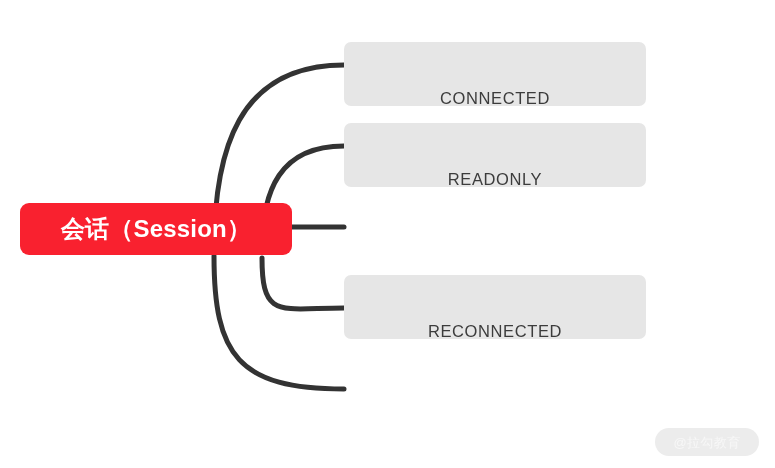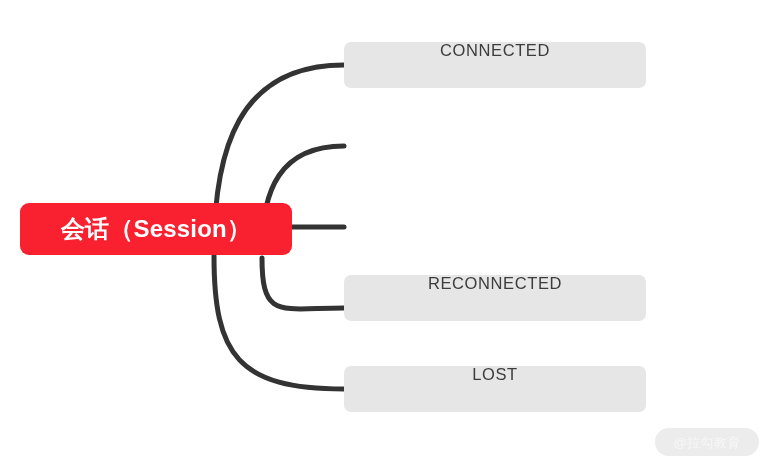--- a/index.html
+++ b/index.html
@@ -24,25 +24,25 @@
     left: 0;
     top: 0;
     width: 775px;
     height: 468px;
     pointer-events: none;
   }
   .node-child {
     position: absolute;
     left: 344px;
     width: 302px;
-    height: 46px;
+    height: 64px;
     background: #e6e6e6;
     border-radius: 7px;
     display: flex;
-    align-items: flex-start;
+    align-items: flex-end;
     justify-content: center;
     box-sizing: border-box;
   }
   .node-child-label {
     font-size: 16.5px;
     color: #3c3c3c;
     letter-spacing: 0.6px;
     font-weight: 400;
     line-height: 1;
     white-space: nowrap;
@@ -106,27 +106,27 @@
   </svg>
 
   <div id="node-root">
     <span id="node-root-label">会话（Session）</span>
   </div>
 
   <div class="node-child" style="top:42px">
     <span class="node-child-label">CONNECTED</span>
   </div>
 
+  <div class="node-child" style="top:123px">
+    <span class="node-child-label">READONLY</span>
+  </div>
 
 
   <div class="node-child" style="top:275px">
     <span class="node-child-label">RECONNECTED</span>
   </div>
 
-  <div class="node-child" style="top:366px">
-    <span class="node-child-label">LOST</span>
-  </div>
 
   <div id="watermark">
     <span id="watermark-label">@拉勾教育</span>
   </div>
 
 </div>
 
 </body></html>

